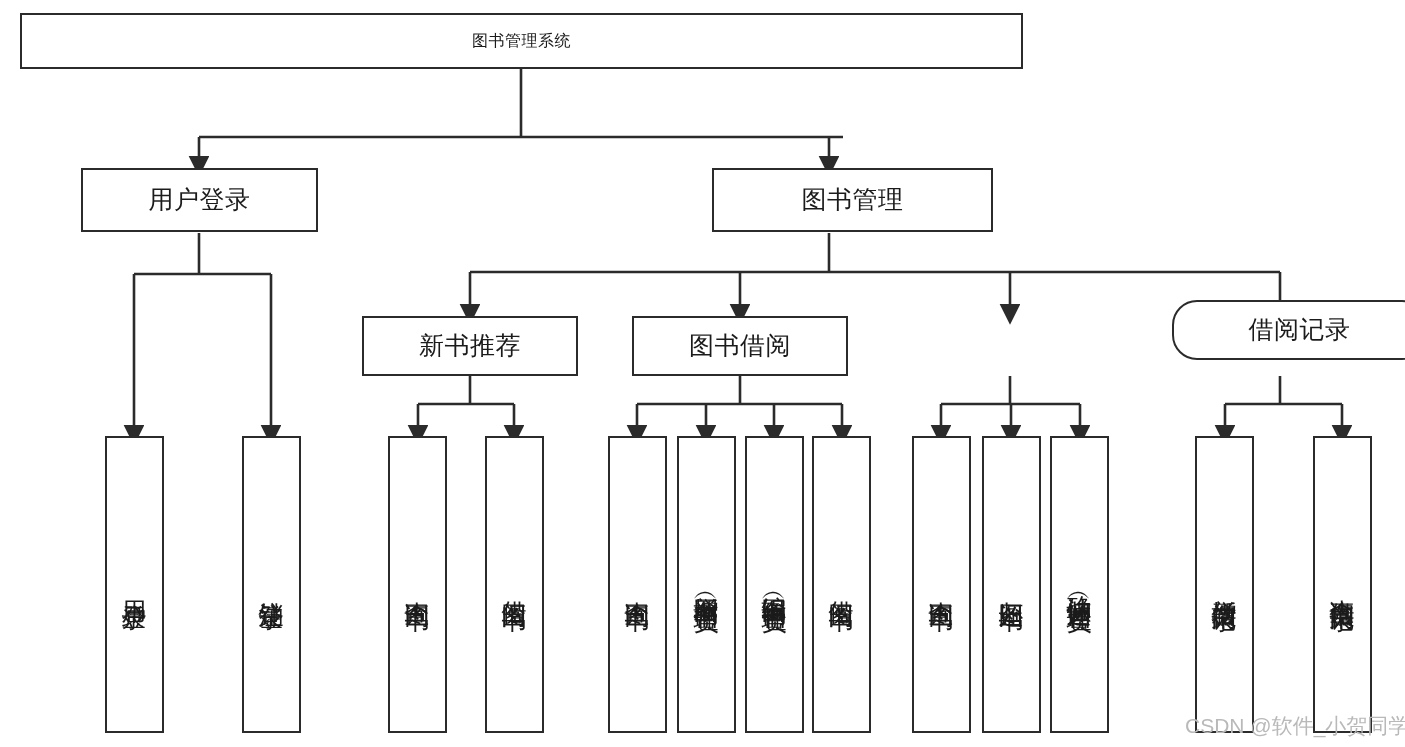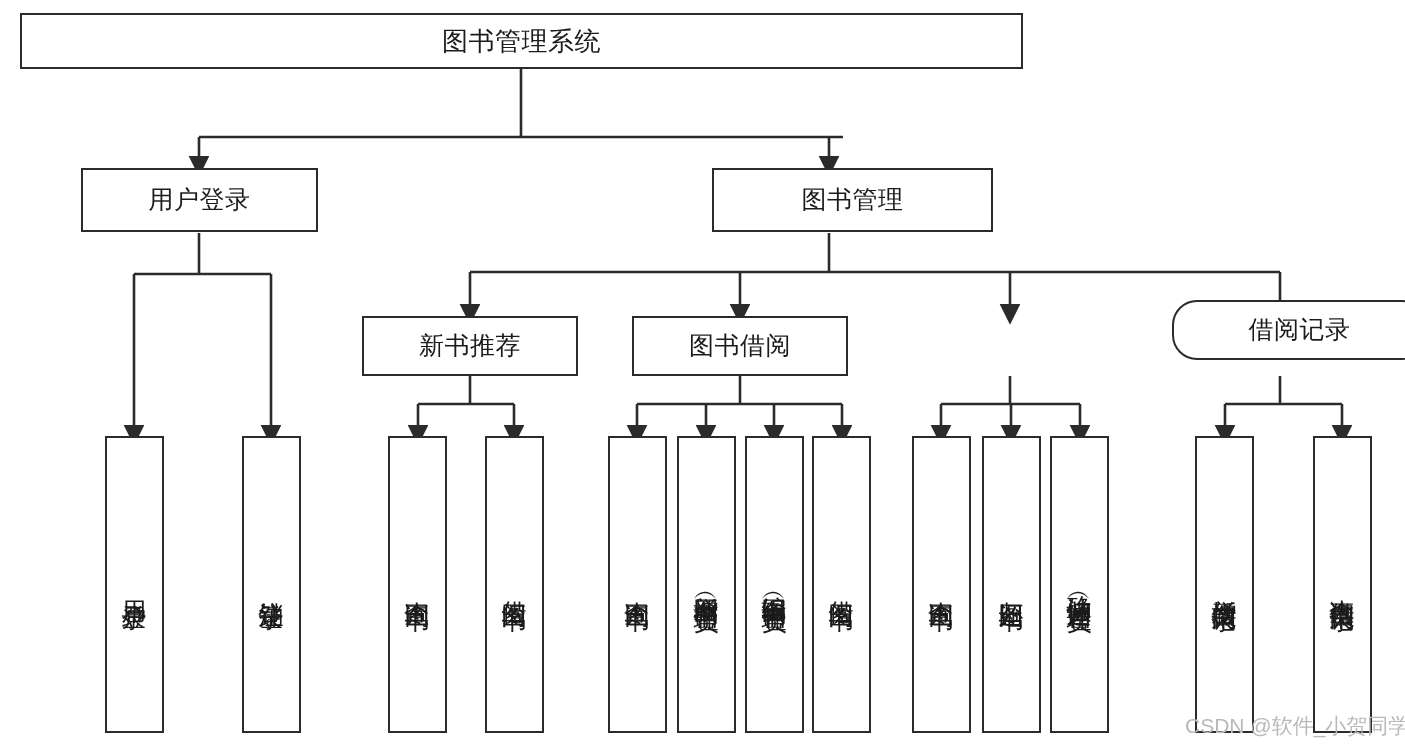--- a/index.html
+++ b/index.html
@@ -42,21 +42,21 @@
     text-align: center;
     line-height: 1.18;
     white-space: pre;
   }
   
   .node.horiz .label {
     font-size: 25px;
     letter-spacing: 0.5px;
   }
   .node.root .label {
-    font-size: 26px;
+    font-size: 16px;
   }
   
   .node.vert {
     align-items: center;
     justify-content: center;
   }
   .node.vert .label {
     writing-mode: vertical-rl;
     text-orientation: upright;
     font-size: 25px;

